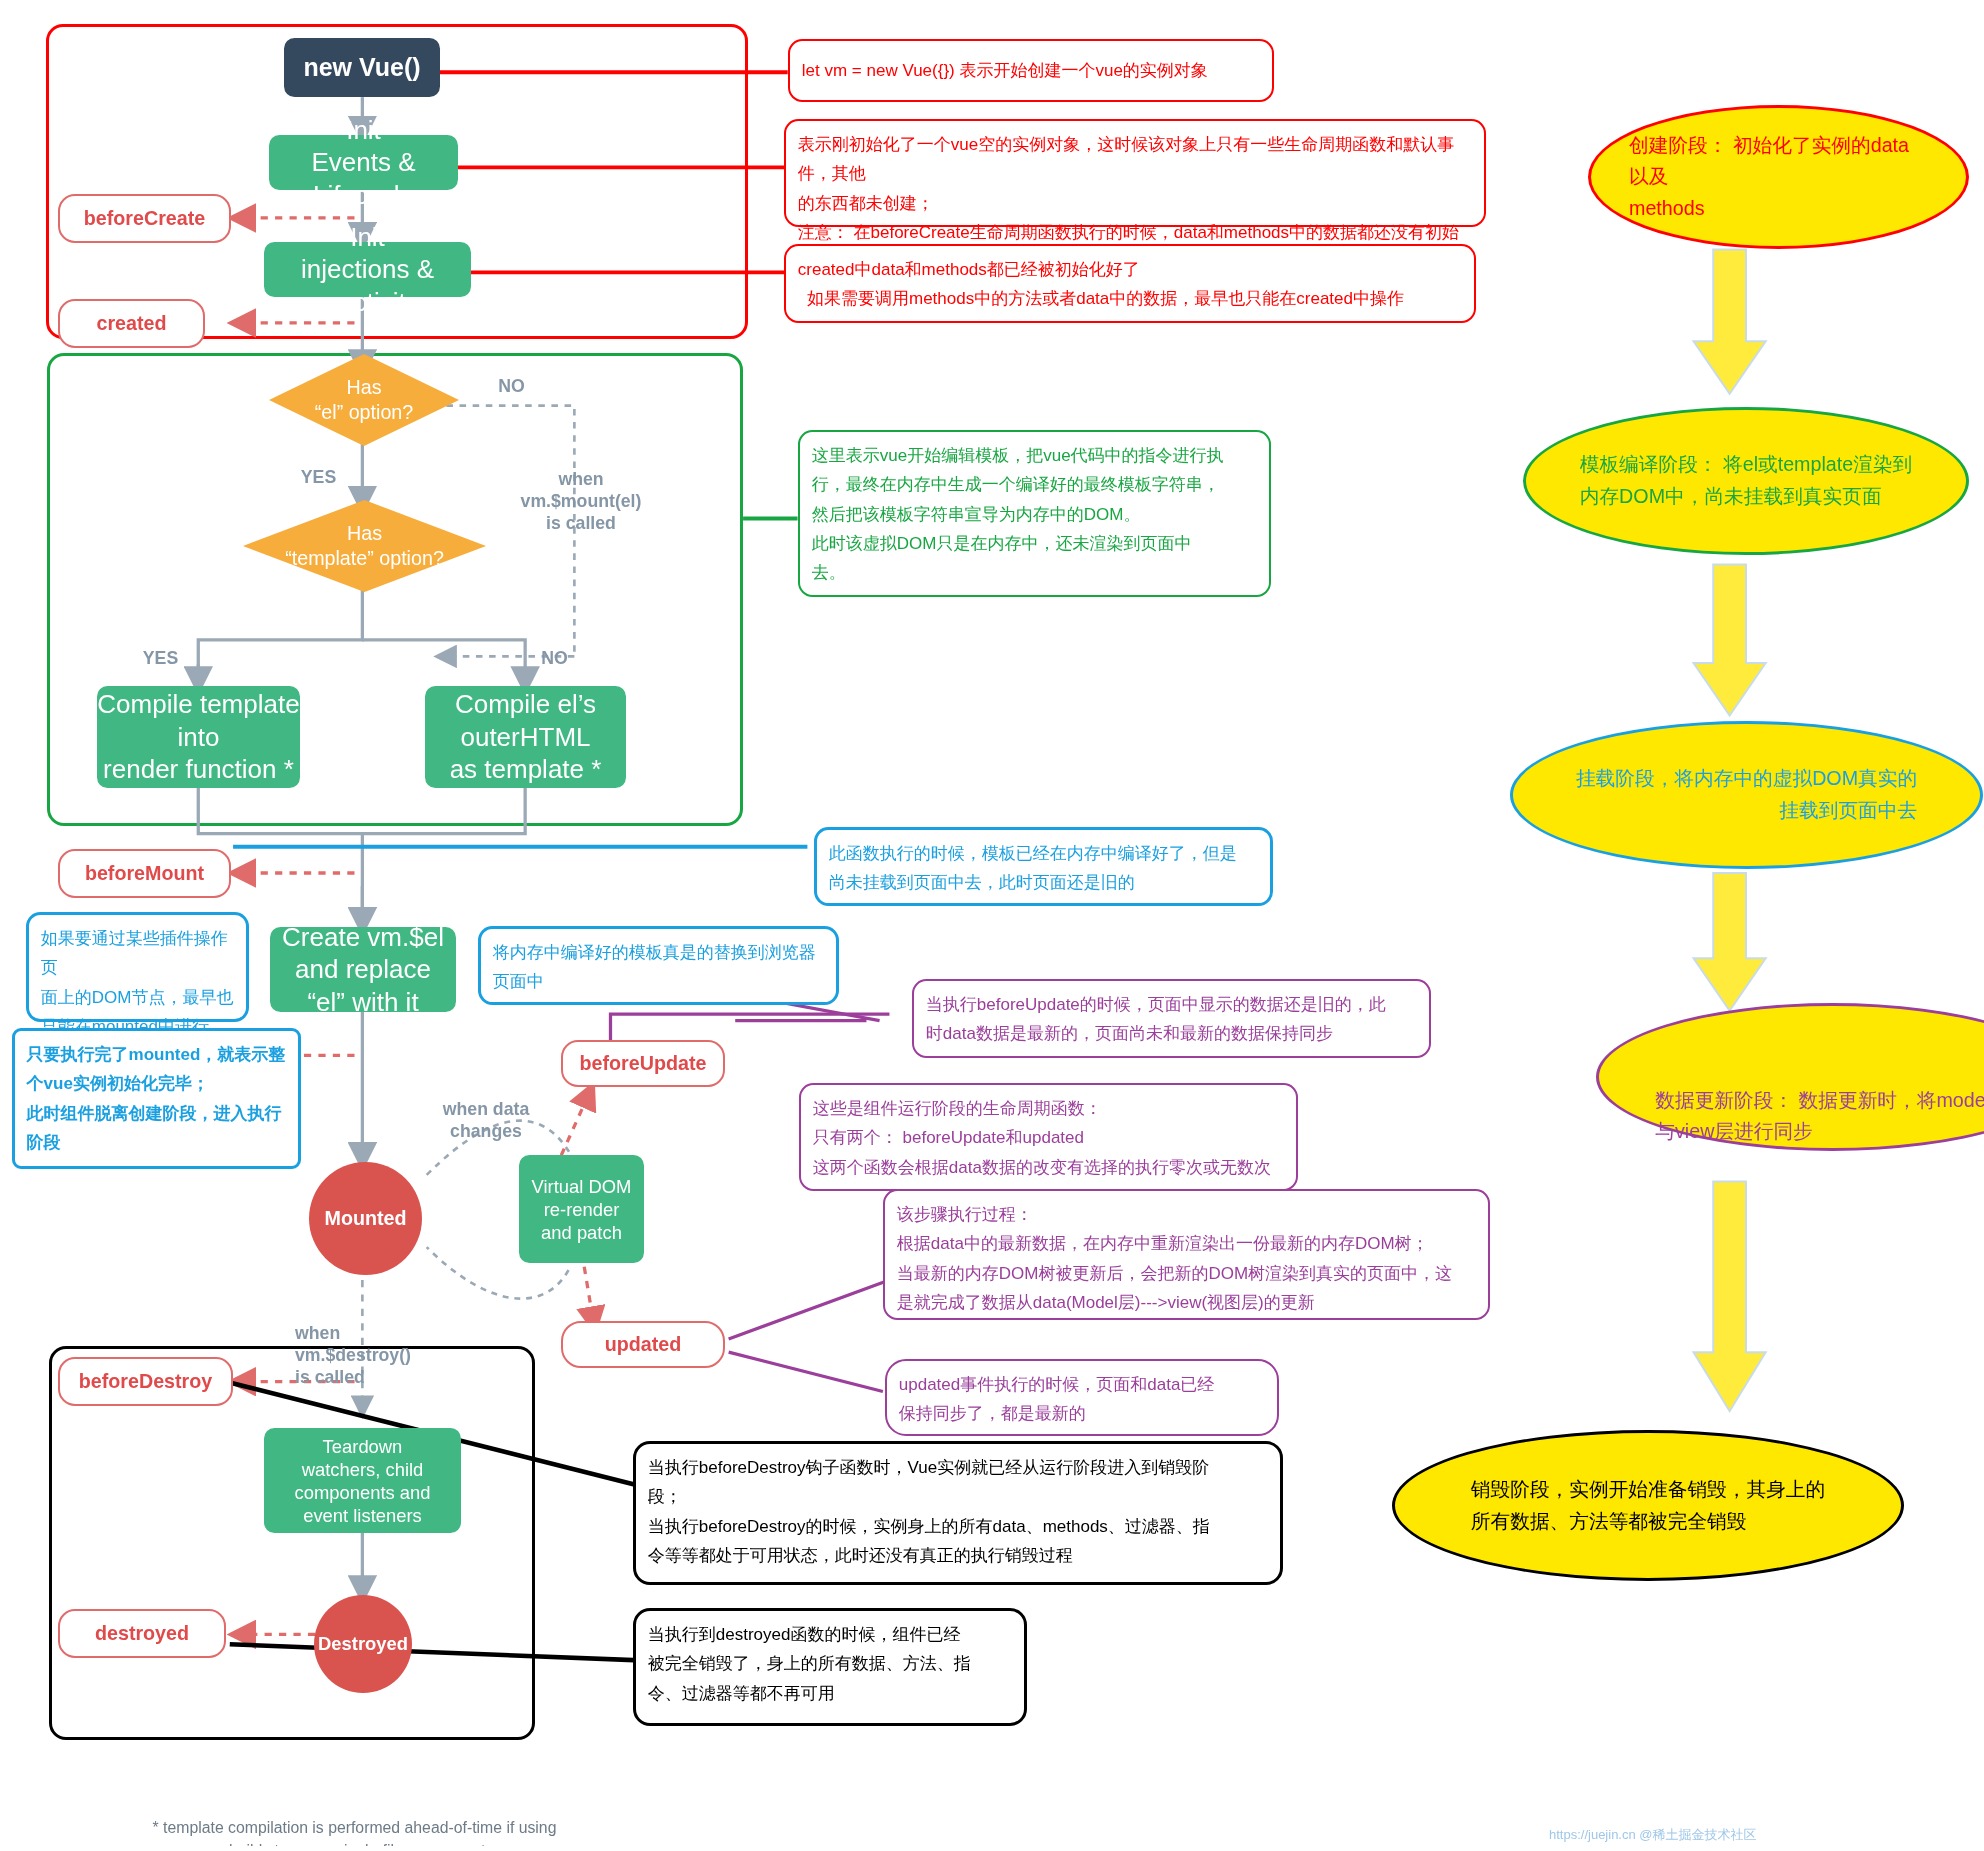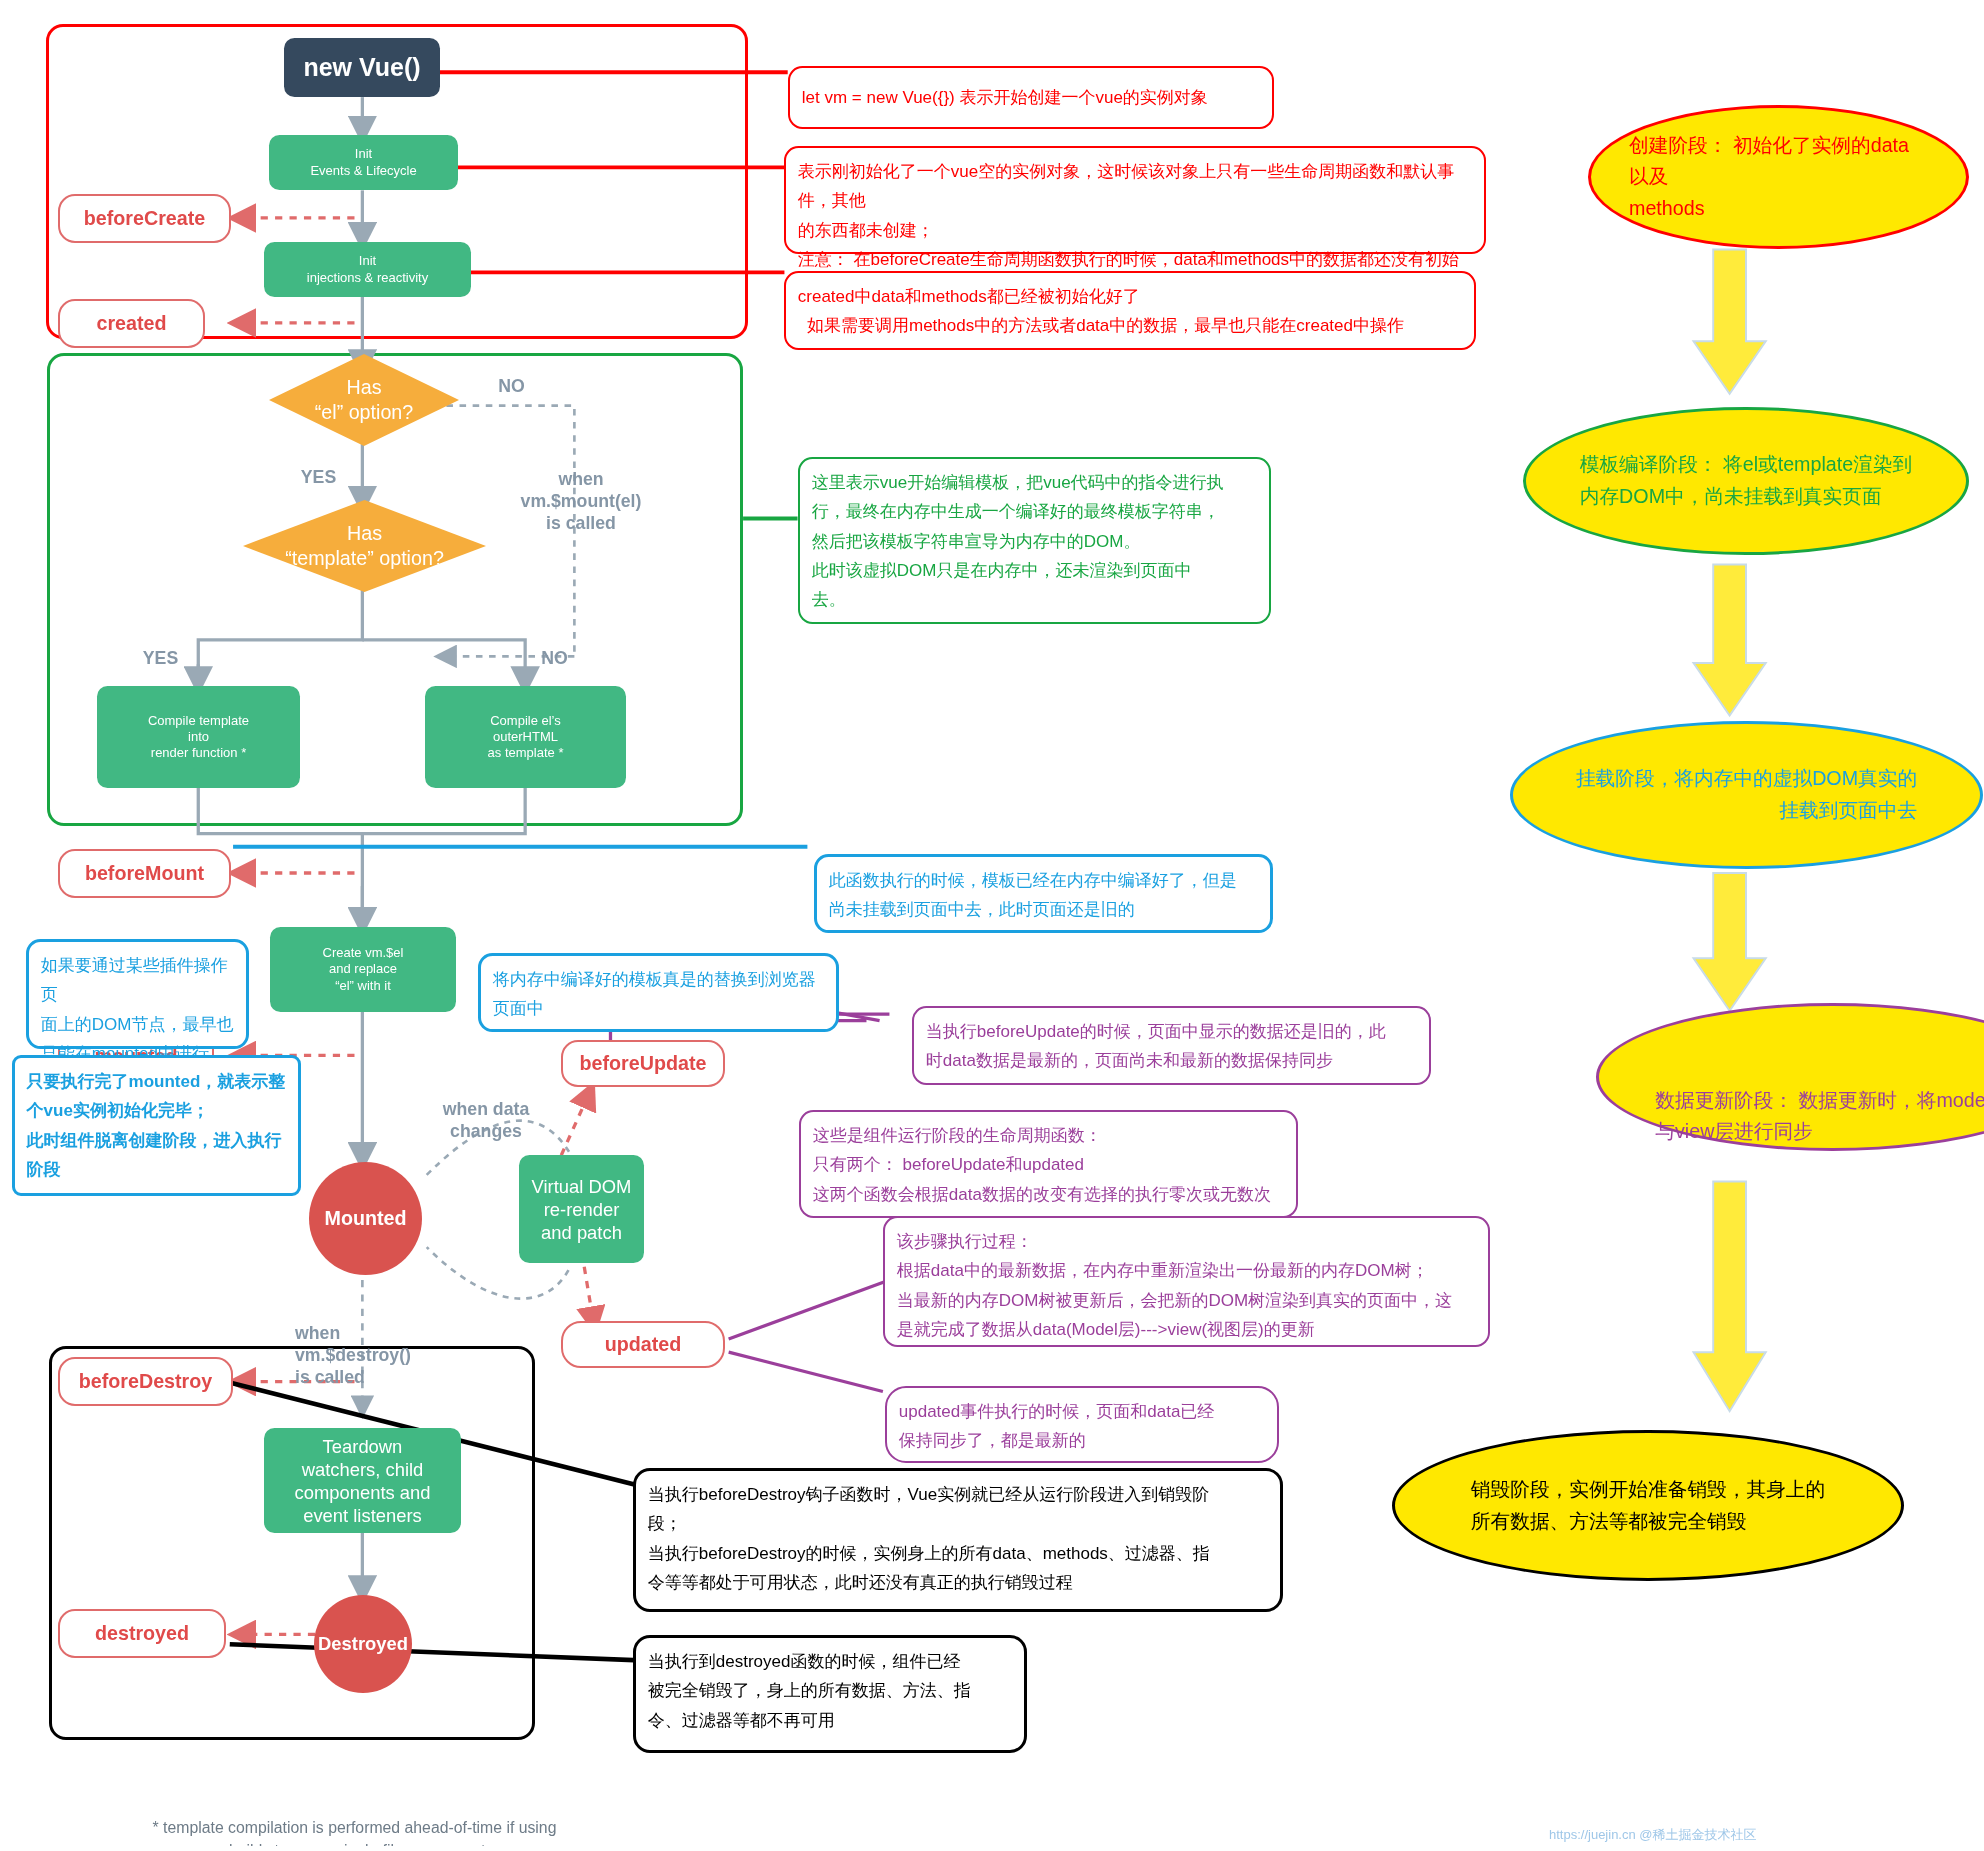--- a/index.html
+++ b/index.html
@@ -7,21 +7,21 @@
   #canvas{position:relative;width:1985px;height:1846px;background:#fff;overflow:hidden;padding-left:21px;}
 
   .abs{position:absolute;box-sizing:border-box;}
 
   
   .node{
     position:absolute;box-sizing:border-box;display:flex;align-items:center;justify-content:center;
     text-align:center;color:#fff;border-radius:10.5px;line-height:1.25;
   }
   .node-dark{background:#35495e;font-weight:bold;font-size:25px;}
-  .node-green{background:#41b883;font-size:13px;}
+  .node-green{background:#41b883;font-size:26px;}
   .circle-red{background:#d9534f;border-radius:50%;color:#fff;font-weight:bold;font-size:19.7px;
     display:flex;align-items:center;justify-content:center;text-align:center;position:absolute;}
 
   .diamond{
     position:absolute;background:#f6ad3c;
     display:flex;align-items:center;justify-content:center;text-align:center;
     color:#fff;font-size:19.7px;line-height:1.25;
     clip-path:polygon(50% 0%,100% 50%,50% 100%,0% 50%);
   }
 
@@ -31,21 +31,21 @@
     border:2.6px solid #e06b6b;border-radius:17px;background:#fff;
     color:#e04a4a;font-weight:bold;font-size:19.7px;
   }
 
   
   .glabel{position:absolute;color:#8596a6;font-weight:bold;font-size:17.7px;line-height:1.25;text-align:center;}
 
   
   .callout{
     position:absolute;box-sizing:border-box;background:#fff;border-radius:14.4px;
-    padding:9.2px 11.8px;font-size:17px;line-height:1.72;margin-top:27px;
+    padding:9.2px 11.8px;font-size:17px;line-height:1.72;
   }
   .c-red{border:2.6px solid #ff0000;color:#ff0000;}
   .c-green{border:2.6px solid #18a642;color:#18a642;}
   .c-blue{border:3.3px solid #1aa0e0;color:#1aa0e0;}
   .c-purple{border:2.6px solid #9b3f9b;color:#9b3f9b;}
   .c-black{border:3.3px solid #000;color:#000;border-radius:17px;}
 
   
   .frame{position:absolute;box-sizing:border-box;border-radius:17px;background:transparent;}
   .f-red{border:3.3px solid #ff0000;}

